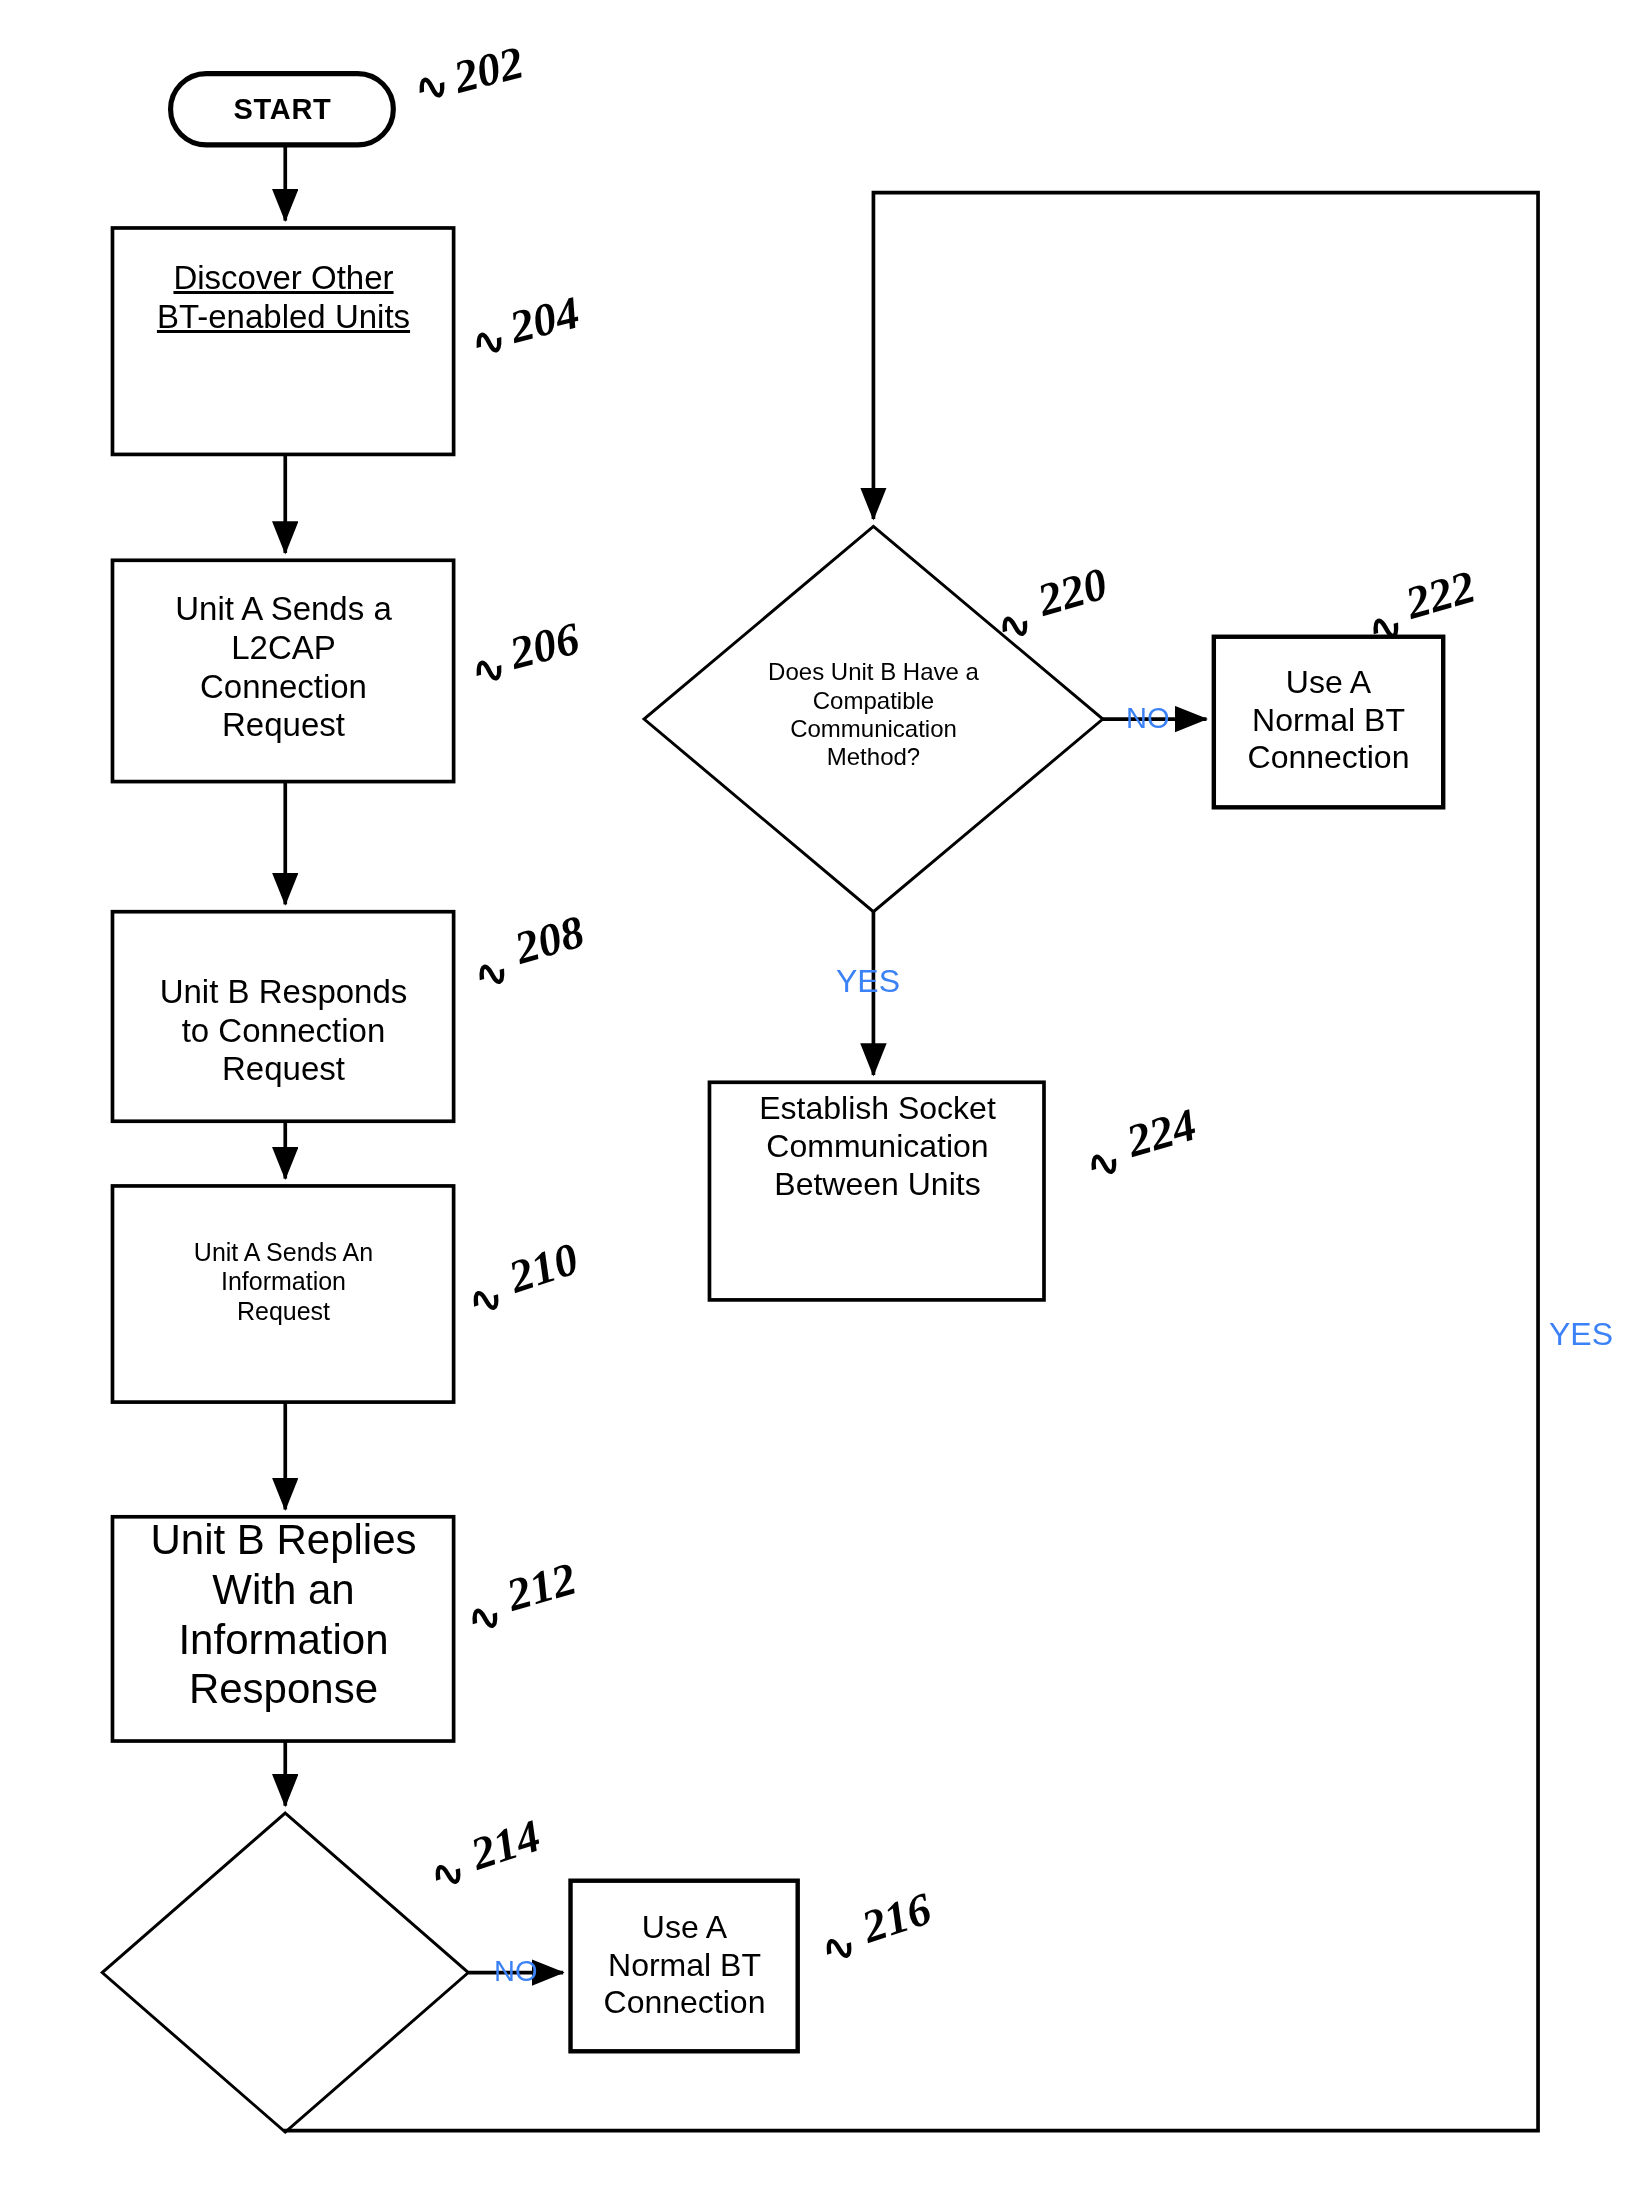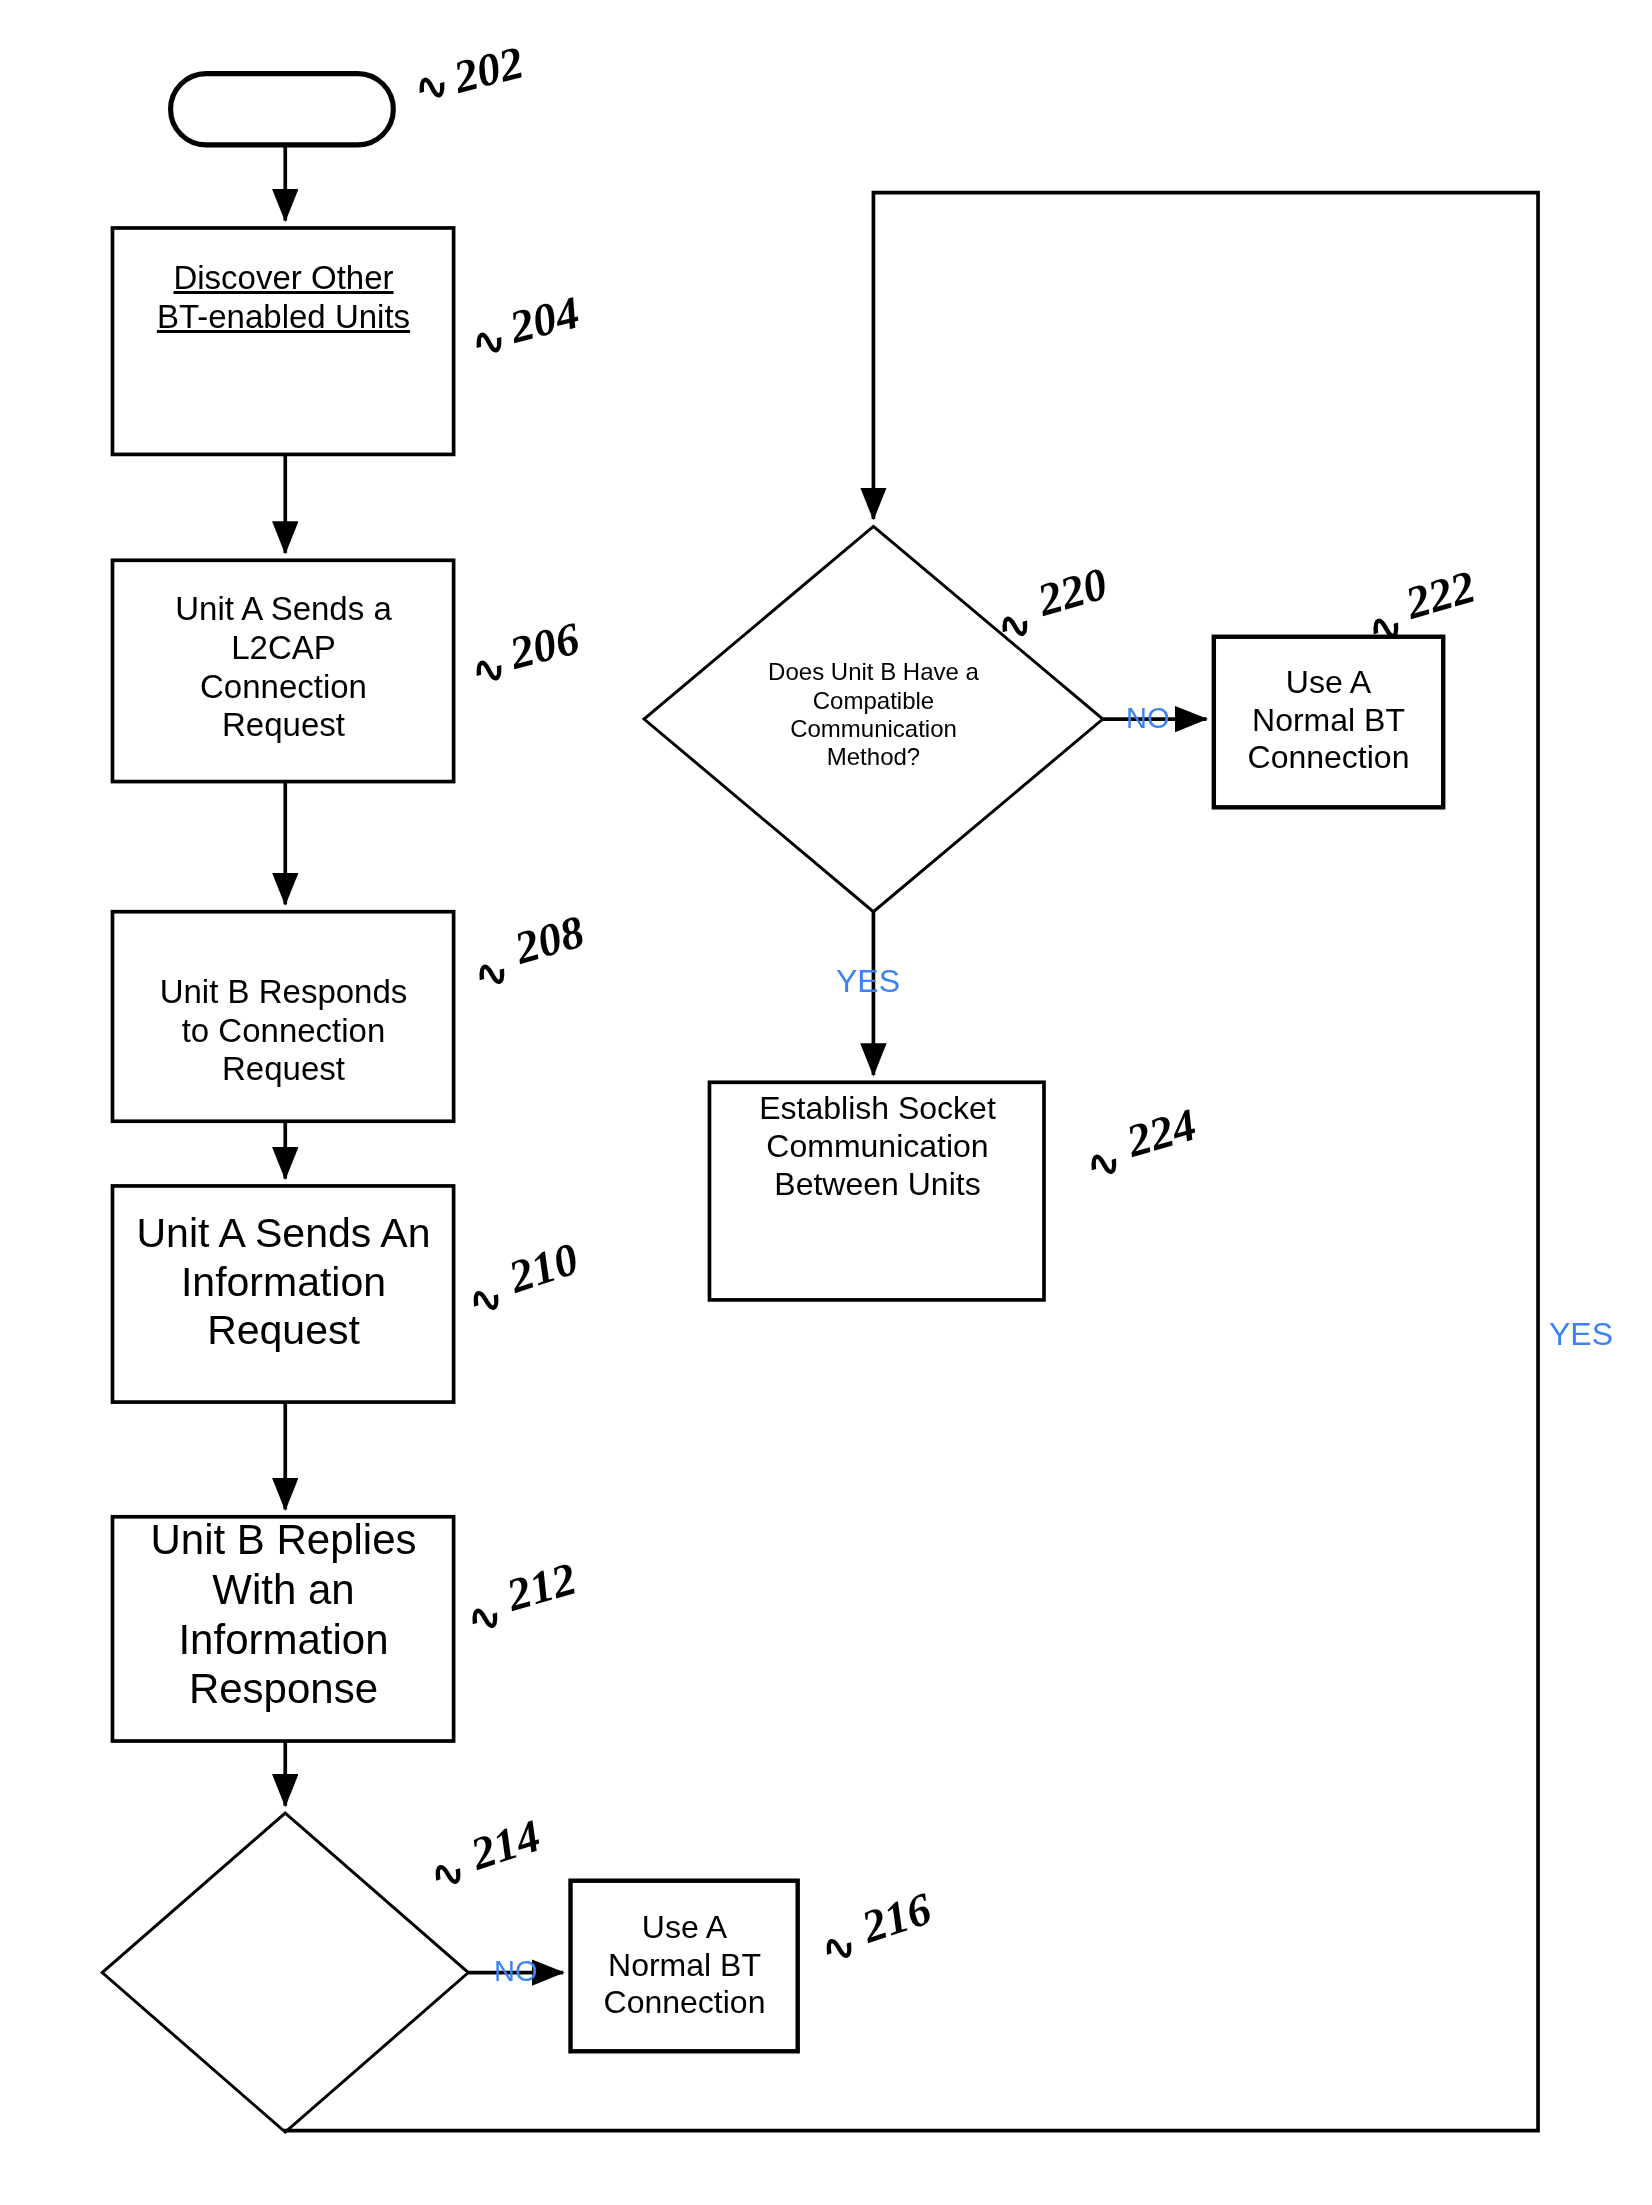--- a/index.html
+++ b/index.html
@@ -102,34 +102,35 @@
 
     <line x1="637" y1="2683" x2="766" y2="2683" stroke="#000000" stroke-width="5" marker-end="url(#arrowhead)"></line>
 
     <polyline points="388,2900 388,2898 2092,2898 2092,262 1188,262 1188,706" fill="none" stroke="#000000" stroke-width="5" marker-end="url(#arrowhead)"></polyline>
 
     <line x1="1500" y1="978" x2="1641" y2="978" stroke="#000000" stroke-width="5" marker-end="url(#arrowhead)"></line>
 
     <line x1="1188" y1="1240" x2="1188" y2="1462" stroke="#000000" stroke-width="5" marker-end="url(#arrowhead)"></line>
   </svg>
 
+  <div class="node-text" style="left:171px; top:74px; width:223px; height:71px; font-size:29px; font-weight:700; letter-spacing:0.7px;">START</div>
 
   <div class="node-text" style="left:113px; top:254px; width:341px; height:88px; font-size:33px;text-decoration:underline;">Discover Other
 BT-enabled Units</div>
 
   <div class="node-text" style="left:113px; top:581px; width:341px; height:173px; font-size:33px;">Unit A Sends a
 L2CAP
 Connection
 Request</div>
 
   <div class="node-text" style="left:113px; top:928px; width:341px; height:132px; font-size:33px;margin-top:37px;">Unit B Responds
 to Connection
 Request</div>
 
-  <div class="node-text" style="left:113px; top:1216px; width:341px; height:132px; font-size:41px;">Unit A Sends An
+  <div class="node-text" style="left:113px; top:1216px; width:341px; height:132px; font-size:25px;">Unit A Sends An
 Information
 Request</div>
 
   <div class="node-text" style="left:113px; top:1528px; width:341px; height:173px; font-size:42px;">Unit B Replies
 With an
 Information
 Response</div>
 
 
   <div class="node-text" style="left:571px; top:1890px; width:227px; height:151px; font-size:32px;">Use A

